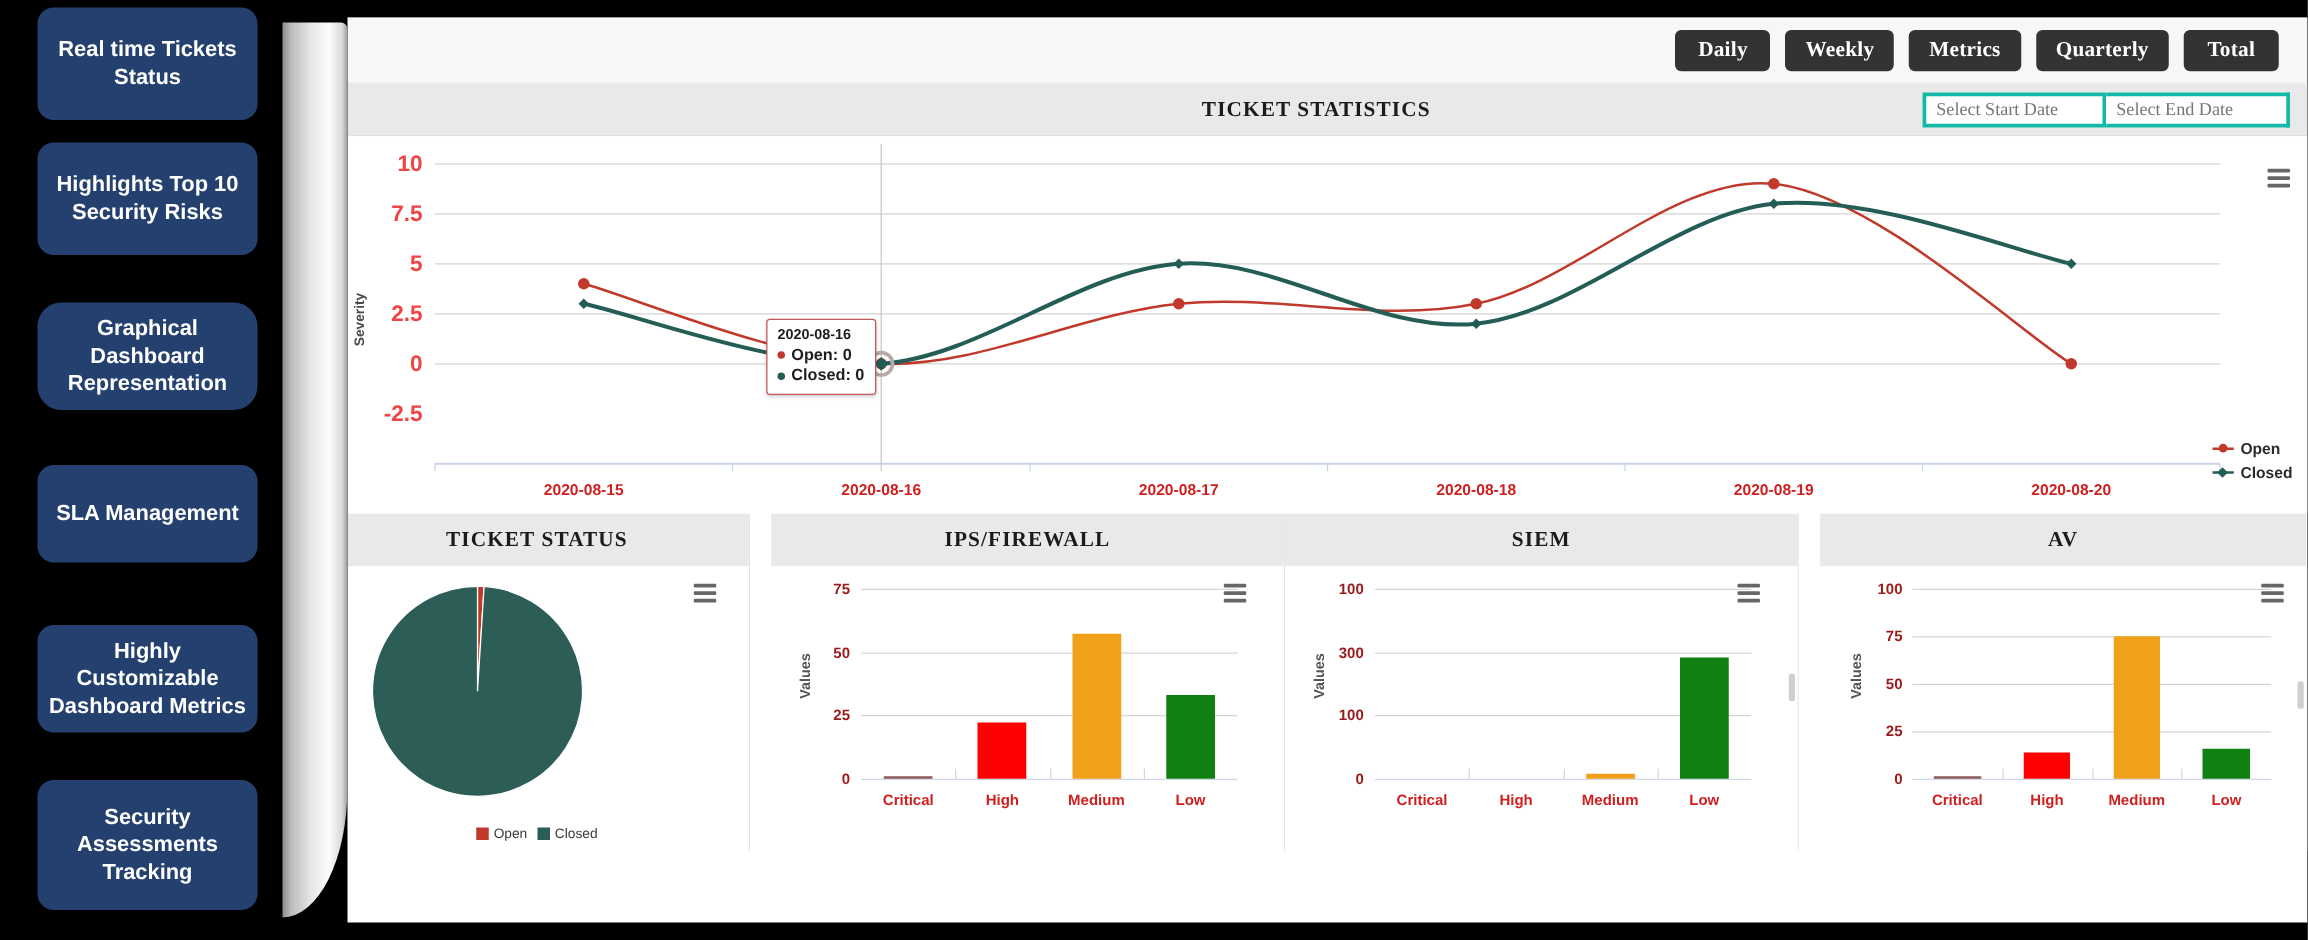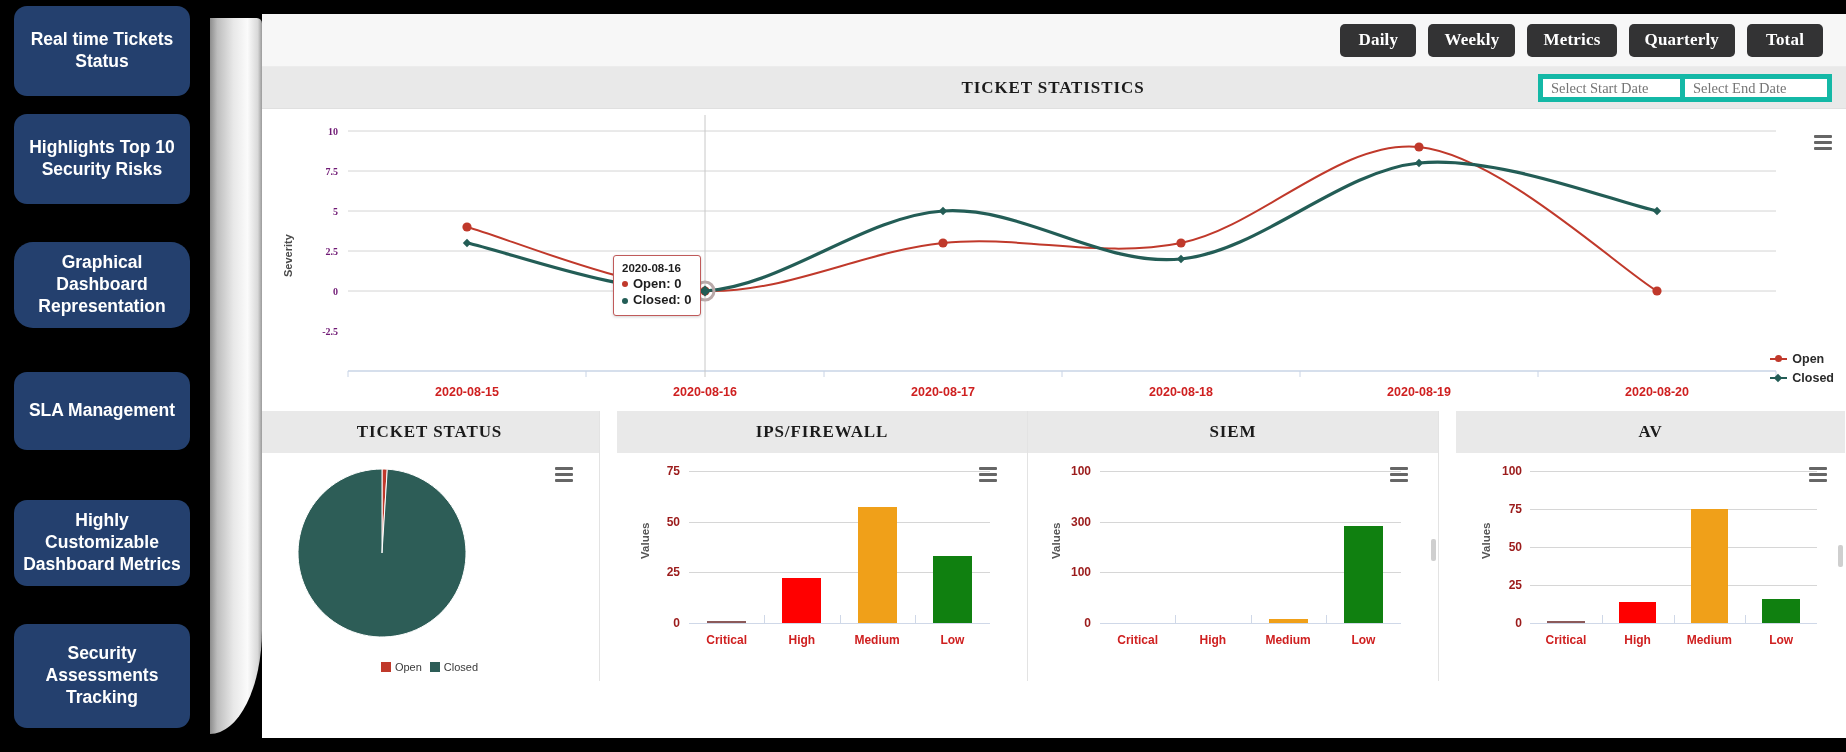--- a/index.html
+++ b/index.html
@@ -6,21 +6,21 @@
   html, body {
     width: 1846px; height: 752px;
     background: #000;
     font-family: "Liberation Sans", sans-serif;
     overflow: hidden;
   }
   #root { position: relative; width: 1846px; height: 752px; background: #000; }
 
   
   #sidebar {
-    position: absolute; left: 0; top: 0; width: 262px; height: 752px;
+    position: absolute; left: 16px; top: 0; width: 262px; height: 752px;
     background: #000; z-index: 40;
   }
   .page-curl {
     position: absolute; left: 210px; top: 18px; width: 52px; height: 716px;
     background: linear-gradient(90deg,#8d8d8d 0%,#bdbdbd 14%,#e8e8e8 45%,#fbfbfb 72%,#d8d8d8 92%,#9a9a9a 100%);
     border-radius: 0 6px 60px 0 / 0 6px 120px 0;
     z-index: 1;
   }
   .feat {
     position: absolute; left: 14px; width: 176px;
@@ -68,39 +68,39 @@
   .card-head .title {
     font-family: "Liberation Serif", serif;
     font-weight: bold; font-size: 17px; color: #1b1b1b;
     letter-spacing: .9px;
   }
   .date-inputs {
     position: absolute; right: 14px; top: 7px; display: flex;
   }
   .date-inputs input {
     width: 147px; height: 28px;
-    border: 5px solid #14b8a6; background: #fff;
+    border: 3px solid #14b8a6; background: #fff;
     font-family: "Liberation Serif", serif;
     font-size: 14.5px; color: #8d8d8d;
     padding: 0 8px;
     outline: none;
   }
   .date-inputs input + input { border-left: none; }
 
   #linechart-area { position: relative; height: 302px; background: #fff; }
   .axis-label-y {
     position: absolute;
     font-size: 11px; color: #4a4a4a; font-weight: bold;
     transform: rotate(-90deg); transform-origin: left top;
     white-space: nowrap;
   }
   .ylab {
     position: absolute; right: 0; transform: translateY(-50%);
-    font-size: 10px; font-weight: bold; color: #701a75;
-    font-family: Liberation Serif, serif;
+    font-size: 18px; font-weight: bold; color: #ef4444;
+    font-family: Liberation Sans, sans-serif;
   }
   .xlab {
     position: absolute; transform: translateX(-50%);
     font-size: 12.5px; font-weight: bold; color: #cf2020;
   }
   .legend-main {
     position: absolute; right: 12px; top: 240px;
     font-size: 12.5px; font-weight: bold; color: #2b2b2b;
   }
   .legend-main .row { display: flex; align-items: center; gap: 5px; height: 19px; }

